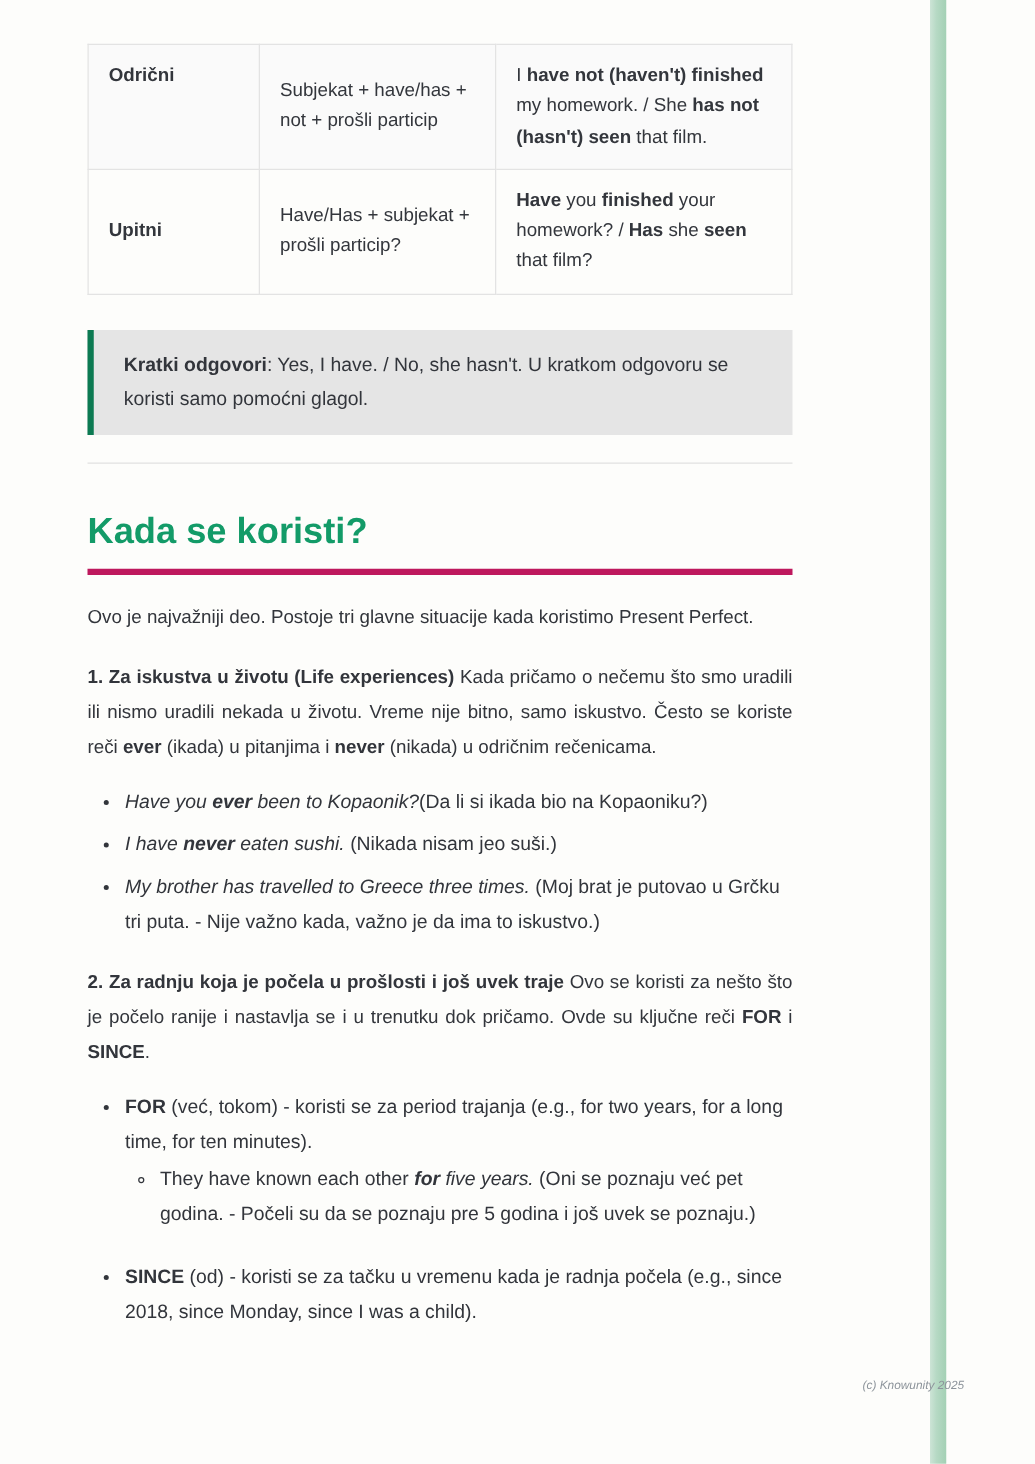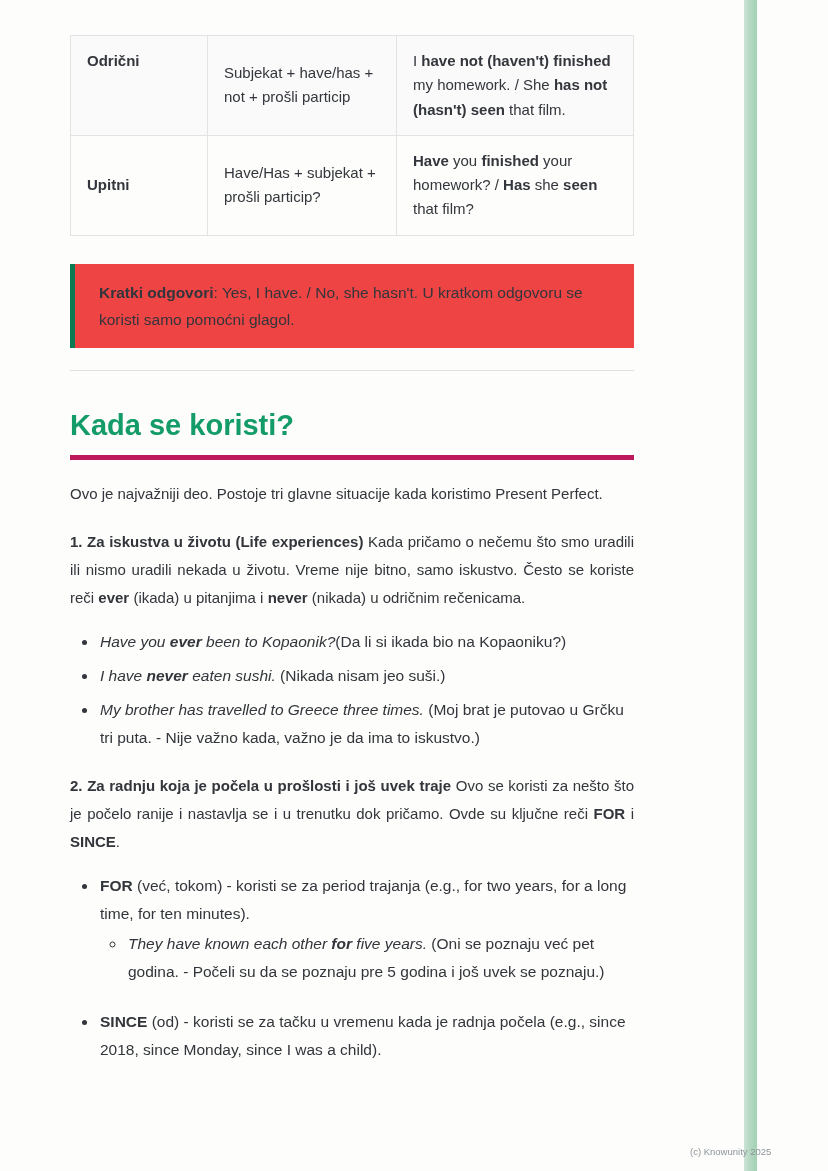--- a/index.html
+++ b/index.html
@@ -11,38 +11,38 @@
   }
   .content{position:absolute;left:70px;top:35px;width:564px;}
 
   .forms-table{width:100%;border-collapse:collapse;font-size:15px;}
   .forms-table td{border:1px solid #e3e3e3;padding:13px 16px;vertical-align:middle;line-height:1.62;color:#33363c;}
   .forms-table tr.row-shaded td{background:#fafafa;}
   .cell-label{width:104px;font-weight:700;}
   .cell-label.top{vertical-align:top;}
   .cell-structure{width:156px;}
 
-  .callout{margin-top:28px;background:#ef4444;border-left:5px solid #0c7a52;padding:15px 24px;font-size:15.5px;line-height:1.75;}
+  .callout{margin-top:28px;background:#e5e5e5;border-left:5px solid #0c7a52;padding:15px 24px;font-size:15.5px;line-height:1.75;}
 
   .divider{border:none;border-top:1px solid #e1e1e1;margin:22px 0 0 0;height:0;}
 
   .heading{margin:36px 0 0 0;font-size:29px;line-height:1.25;font-weight:700;color:#139b68;padding-bottom:12px;border-bottom:5px solid #be185d;}
 
   .para{font-size:15px;line-height:1.87;text-align:justify;margin:20px 0 0 0;}
 
   ul.bullets{margin:16px 0 0 0;padding-left:28px;font-size:15.5px;line-height:1.8;list-style-type:disc;}
   ul.bullets>li{margin:6px 0;padding-left:2px;}
   ul.bullets.spaced>li{margin:0 0 22px 0;}
   ul.bullets.spaced>li:last-child{margin-bottom:12px;}
   ul.sub{list-style-type:circle;padding-left:26px;margin-top:2px;}
   ul.sub>li{margin:2px 0;padding-left:2px;}
 
   .edge-stripe{position:absolute;left:744px;top:0;width:13px;height:1171px;
     background:linear-gradient(90deg,#cde4d6 0,#b6d9c4 40%,#a3d0b4 100%);}
-  .watermark{position:absolute;top:1146px;left:690px;font-size:9.5px;color:#8d949b;white-space:nowrap;}
+  .watermark{position:absolute;top:1103px;left:690px;font-size:9.5px;color:#8d949b;white-space:nowrap;font-style:italic;}
 </style>
 </head>
 <body>
 
 <div class="content">
 
   <table class="forms-table">
     <tbody>
       <tr class="row-shaded">
         <td class="cell-label top">Odrični</td>
@@ -74,21 +74,21 @@
     <li><span style="font-style: italic;">I have </span><span style="font-weight: 700; font-style: italic;">never</span><span style="font-style: italic;"> eaten sushi.</span><span> (Nikada nisam jeo suši.)</span></li>
     <li><span style="font-style: italic; text-align: right;">My brother has travelled to Greece three times.</span><span> (Moj brat je putovao u Grčku tri puta. - Nije važno kada, važno je da ima to iskustvo.)</span></li>
   </ul>
 
   <p class="para"><span style="font-weight: 700;">2. Za radnju koja je počela u prošlosti i još uvek traje</span><span> Ovo se koristi za nešto što je počelo ranije i nastavlja se i u trenutku dok pričamo. Ovde su ključne reči </span><span style="font-weight: 700;">FOR</span><span> i </span><span style="font-weight: 700;">SINCE</span><span>.</span></p>
 
   <ul class="bullets spaced">
     <li>
       <span><span style="font-weight: 700;">FOR</span><span> (već, tokom) - koristi se za period trajanja (e.g., for two years, for a long time, for ten minutes).</span></span>
       <ul class="sub">
-        <li><span style="font-style: italic;">They have known each other </span><span style="font-weight: 700; font-style: italic;">for</span><span style="font-style: italic; text-align: right;"> five years.</span><span> (Oni se poznaju već pet godina. - Počeli su da se poznaju pre 5 godina i još uvek se poznaju.)</span></li>
+        <li><span style="">They have known each other </span><span style="font-weight: 700; font-style: italic;">for</span><span style="font-style: italic; text-align: right;"> five years.</span><span> (Oni se poznaju već pet godina. - Počeli su da se poznaju pre 5 godina i još uvek se poznaju.)</span></li>
       </ul>
     </li>
     <li>
       <span><span style="font-weight: 700;">SINCE</span><span> (od) - koristi se za tačku u vremenu kada je radnja počela (e.g., since 2018, since Monday, since I was a child).</span></span>
     </li>
   </ul>
 
 </div>
 
 <div class="edge-stripe"></div>

